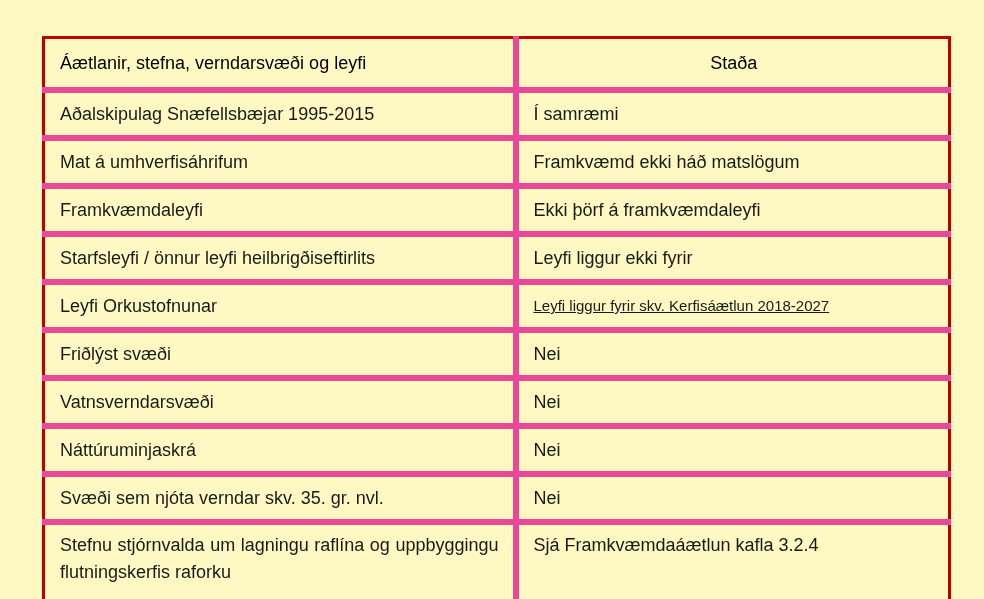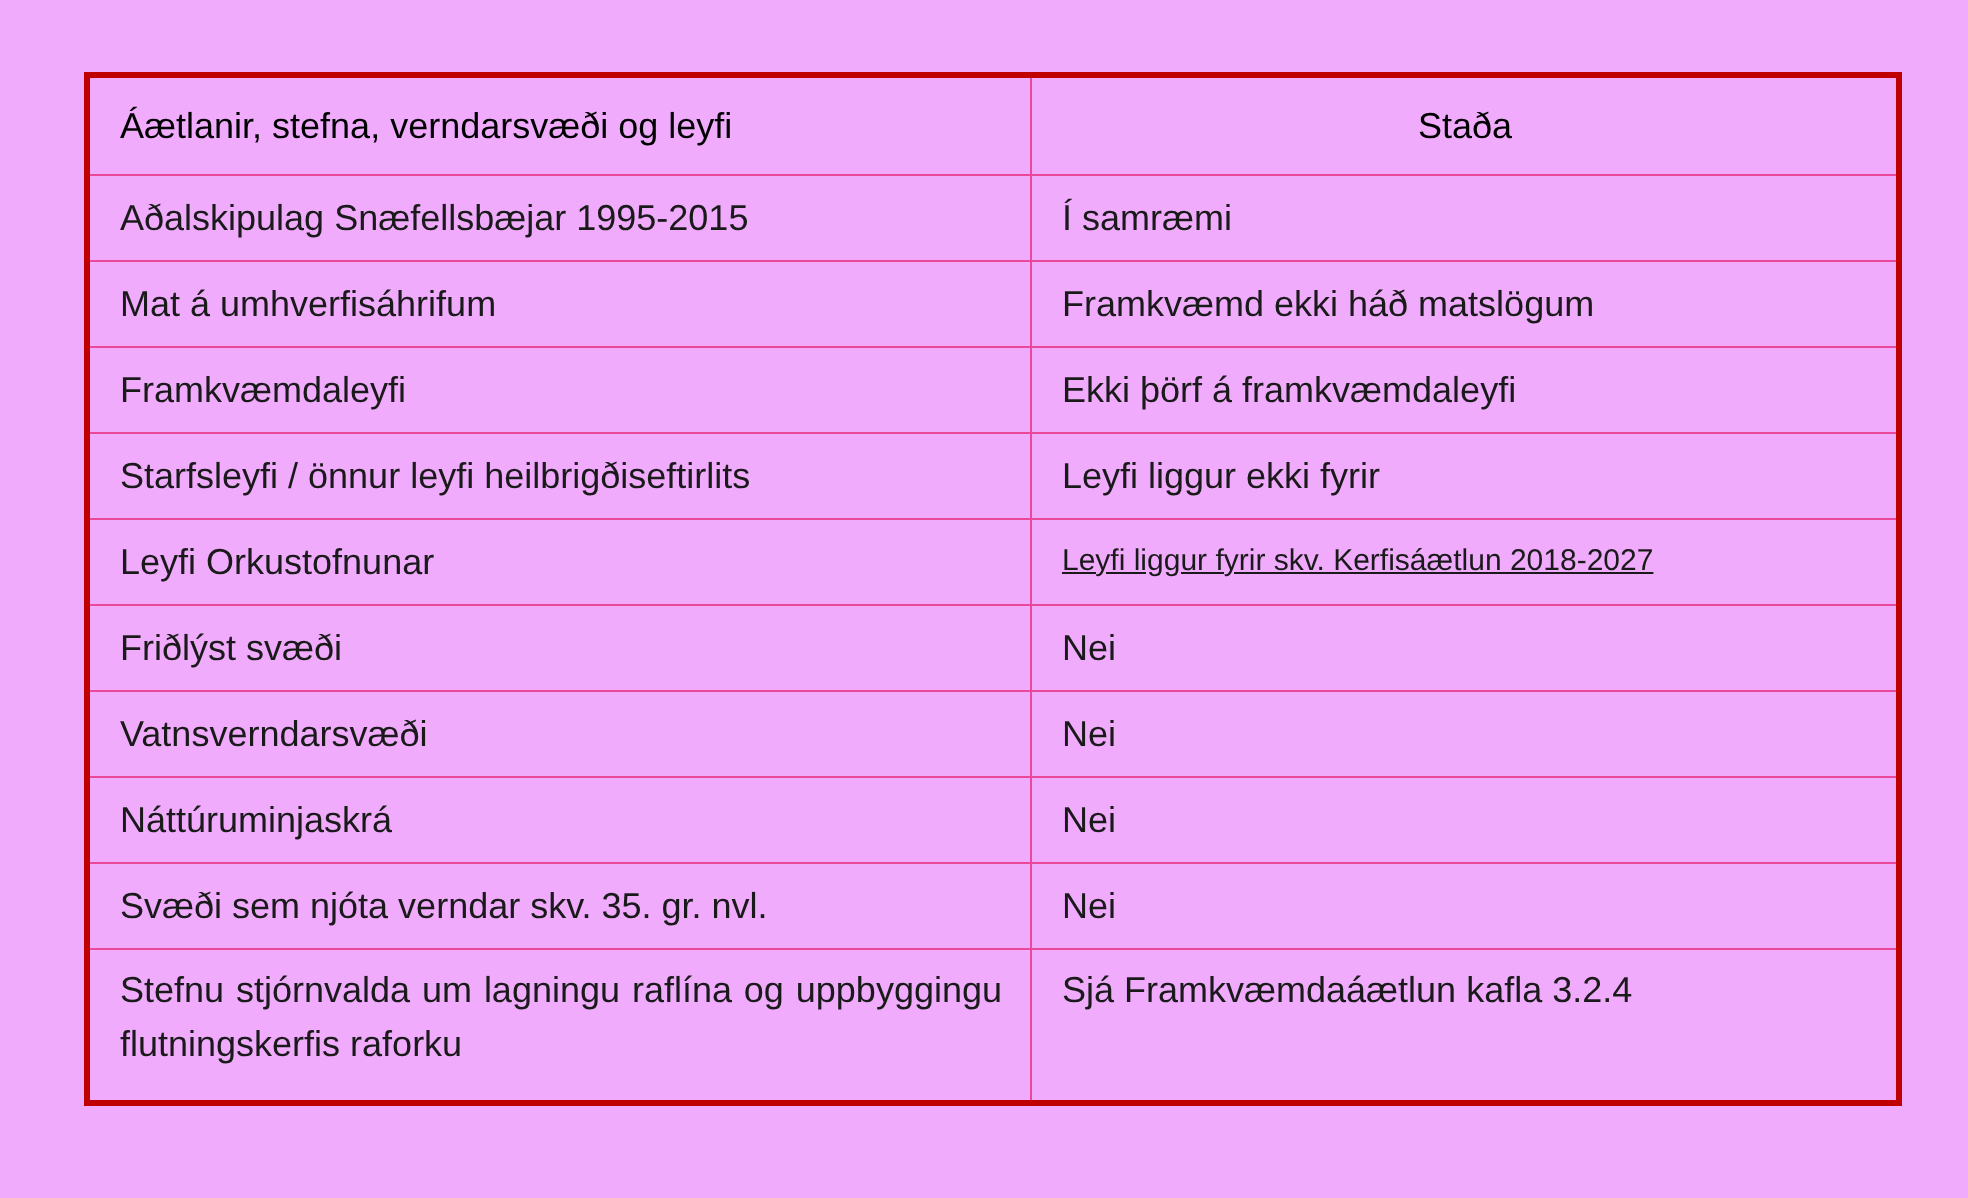--- a/index.html
+++ b/index.html
@@ -7,39 +7,39 @@
       padding: 0;
       background: #ffffff;
       width: 984px;
       height: 599px;
       overflow: hidden;
     }
     .page {
       position: relative;
       width: 984px;
       height: 599px;
-      background: #f0abfc;
+      background: #fef9c3;
     }
     table.plan-table {
       position: absolute;
       left: 42px;
       top: 36px;
       width: 909px;
       border-collapse: collapse;
       border: 3px solid #c00000;
       font-family: "Liberation Sans", "DejaVu Sans", sans-serif;
       font-size: 18px;
       color: #1a1a1a;
       table-layout: fixed;
     }
     table.plan-table col.c1 { width: 472px; }
     table.plan-table col.c2 { width: 434px; }
     table.plan-table th,
     table.plan-table td {
-      border: 1px solid #ec4899;
+      border: 6px solid #ec4899;
       padding: 0 14px 0 15px;
       height: 42px;
       vertical-align: middle;
       text-align: left;
       font-weight: normal;
       line-height: 22px;
     }
     table.plan-table th {
       height: 48px;
       color: #000000;

